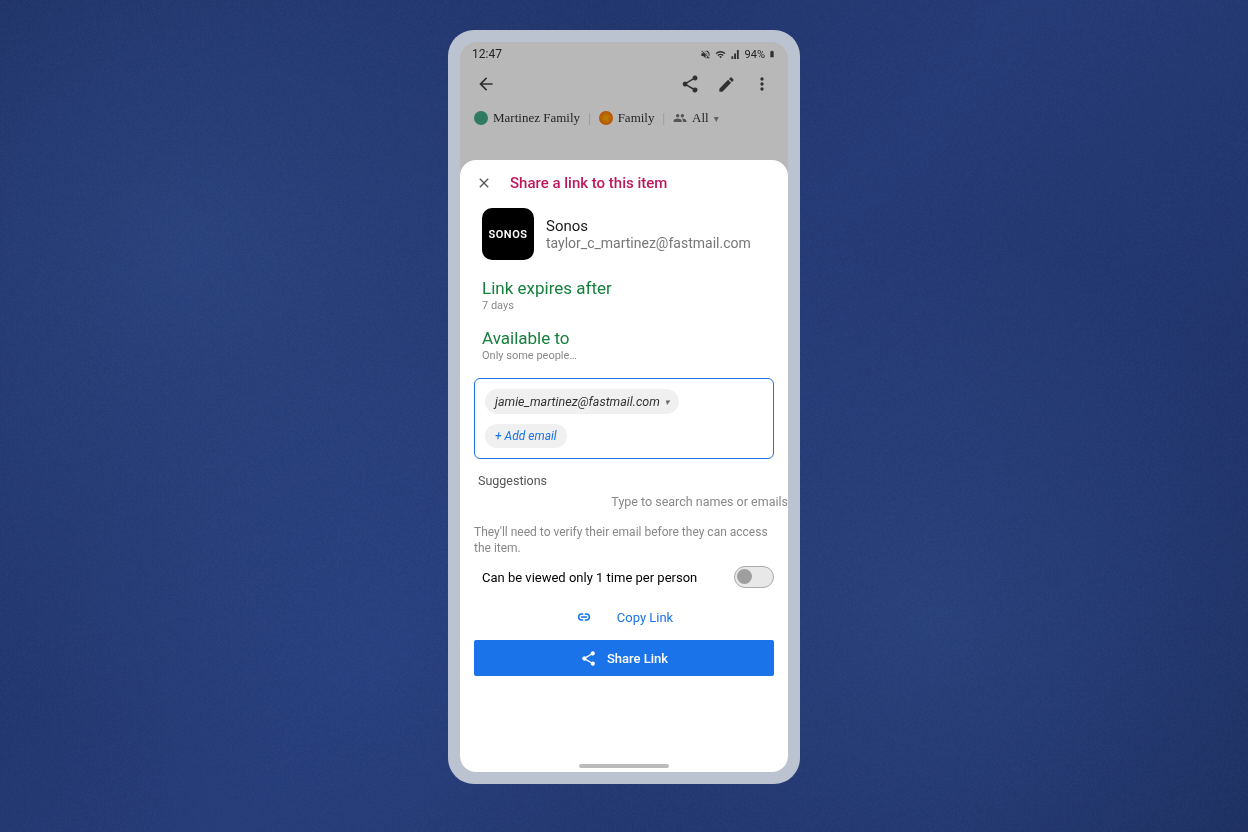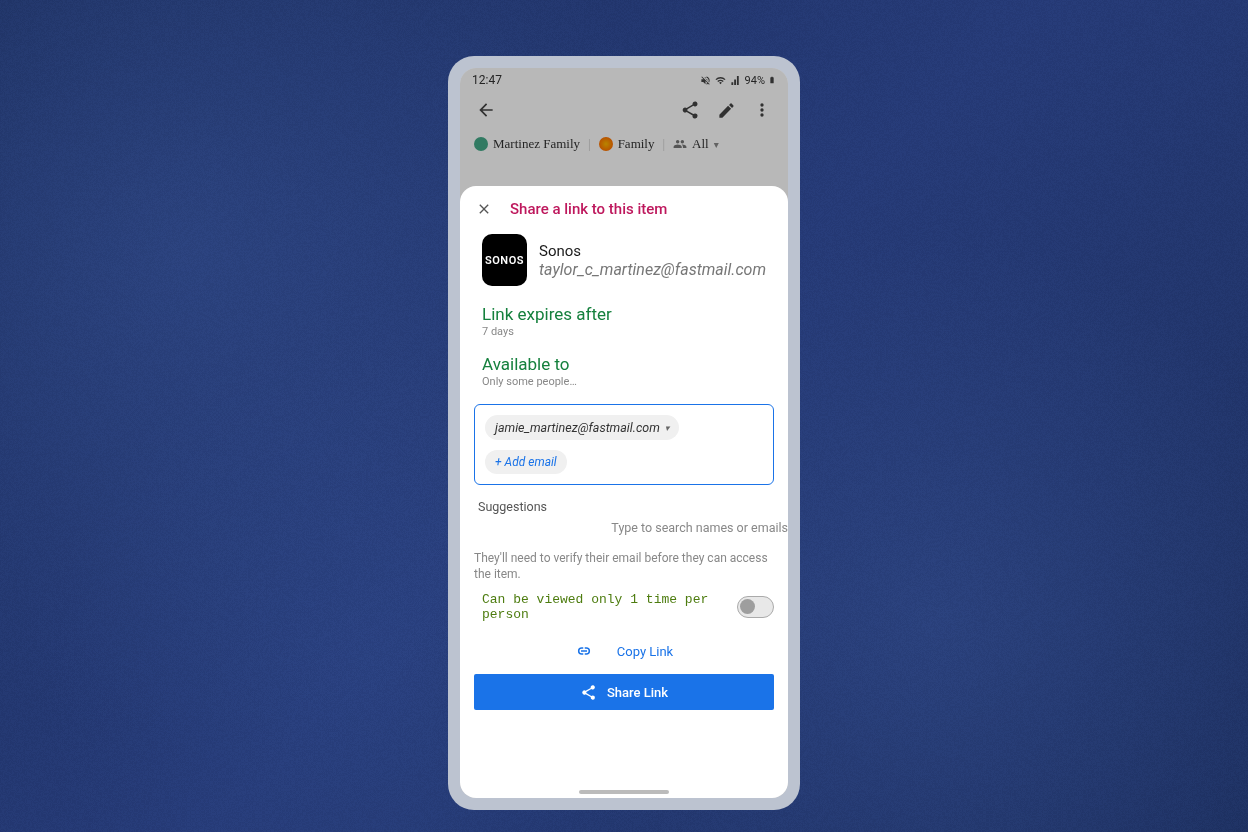--- a/index.html
+++ b/index.html
@@ -22,21 +22,21 @@
     }
     .bg-noise {
       position: absolute;
       inset: 0;
       opacity: 0.15;
       background-image: repeating-conic-gradient(#3a5090 0% 0.0001%, #2a3a70 0.0001% 0.0002%);
     }
     .phone {
       position: absolute;
       left: 448px;
-      top: 56px;
+      top: 30px;
       width: 352px;
       height: 754px;
       background: #bcc3d0;
       border-radius: 26px;
       padding: 12px;
     }
     .screen {
       width: 100%;
       height: 100%;
       border-radius: 16px;
@@ -111,21 +111,21 @@
       border-radius: 10px;
       color: #fff;
       font-size: 11px;
       font-weight: 600;
       display: flex;
       align-items: center;
       justify-content: center;
       letter-spacing: 0.5px;
     }
     .item-name { font-size: 15px; color: #1a1a1a; }
-    .item-sub { font-size: 16px; color: #777; font-style: italic; }
+    .item-sub { font-size: 14px; color: #777; }
     .setting-row { padding: 6px 22px; }
     .setting-label { font-size: 17px; color: #15803d; }
     .setting-value { font-size: 11px; color: #888; margin-top: 1px; }
     .email-box {
       margin: 10px 14px 6px;
       border: 1.5px solid #1a73e8;
       border-radius: 6px;
       padding: 10px 10px;
       font-style: italic;
     }
@@ -167,21 +167,21 @@
       font-size: 12px;
       color: #888;
       line-height: 1.3;
     }
     .toggle-row {
       display: flex;
       align-items: center;
       justify-content: space-between;
       padding: 2px 14px 2px 22px;
     }
-    .toggle-label { font-size: 13px; color: #4d7c0f; font-family: Liberation Mono, monospace; }
+    .toggle-label { font-size: 13px; color: #000000; }
     .toggle {
       width: 40px; height: 22px;
       border-radius: 11px;
       border: 1.5px solid #aaa;
       background: #e8e8e8;
       position: relative;
     }
     .toggle::after {
       content: '';
       position: absolute;

